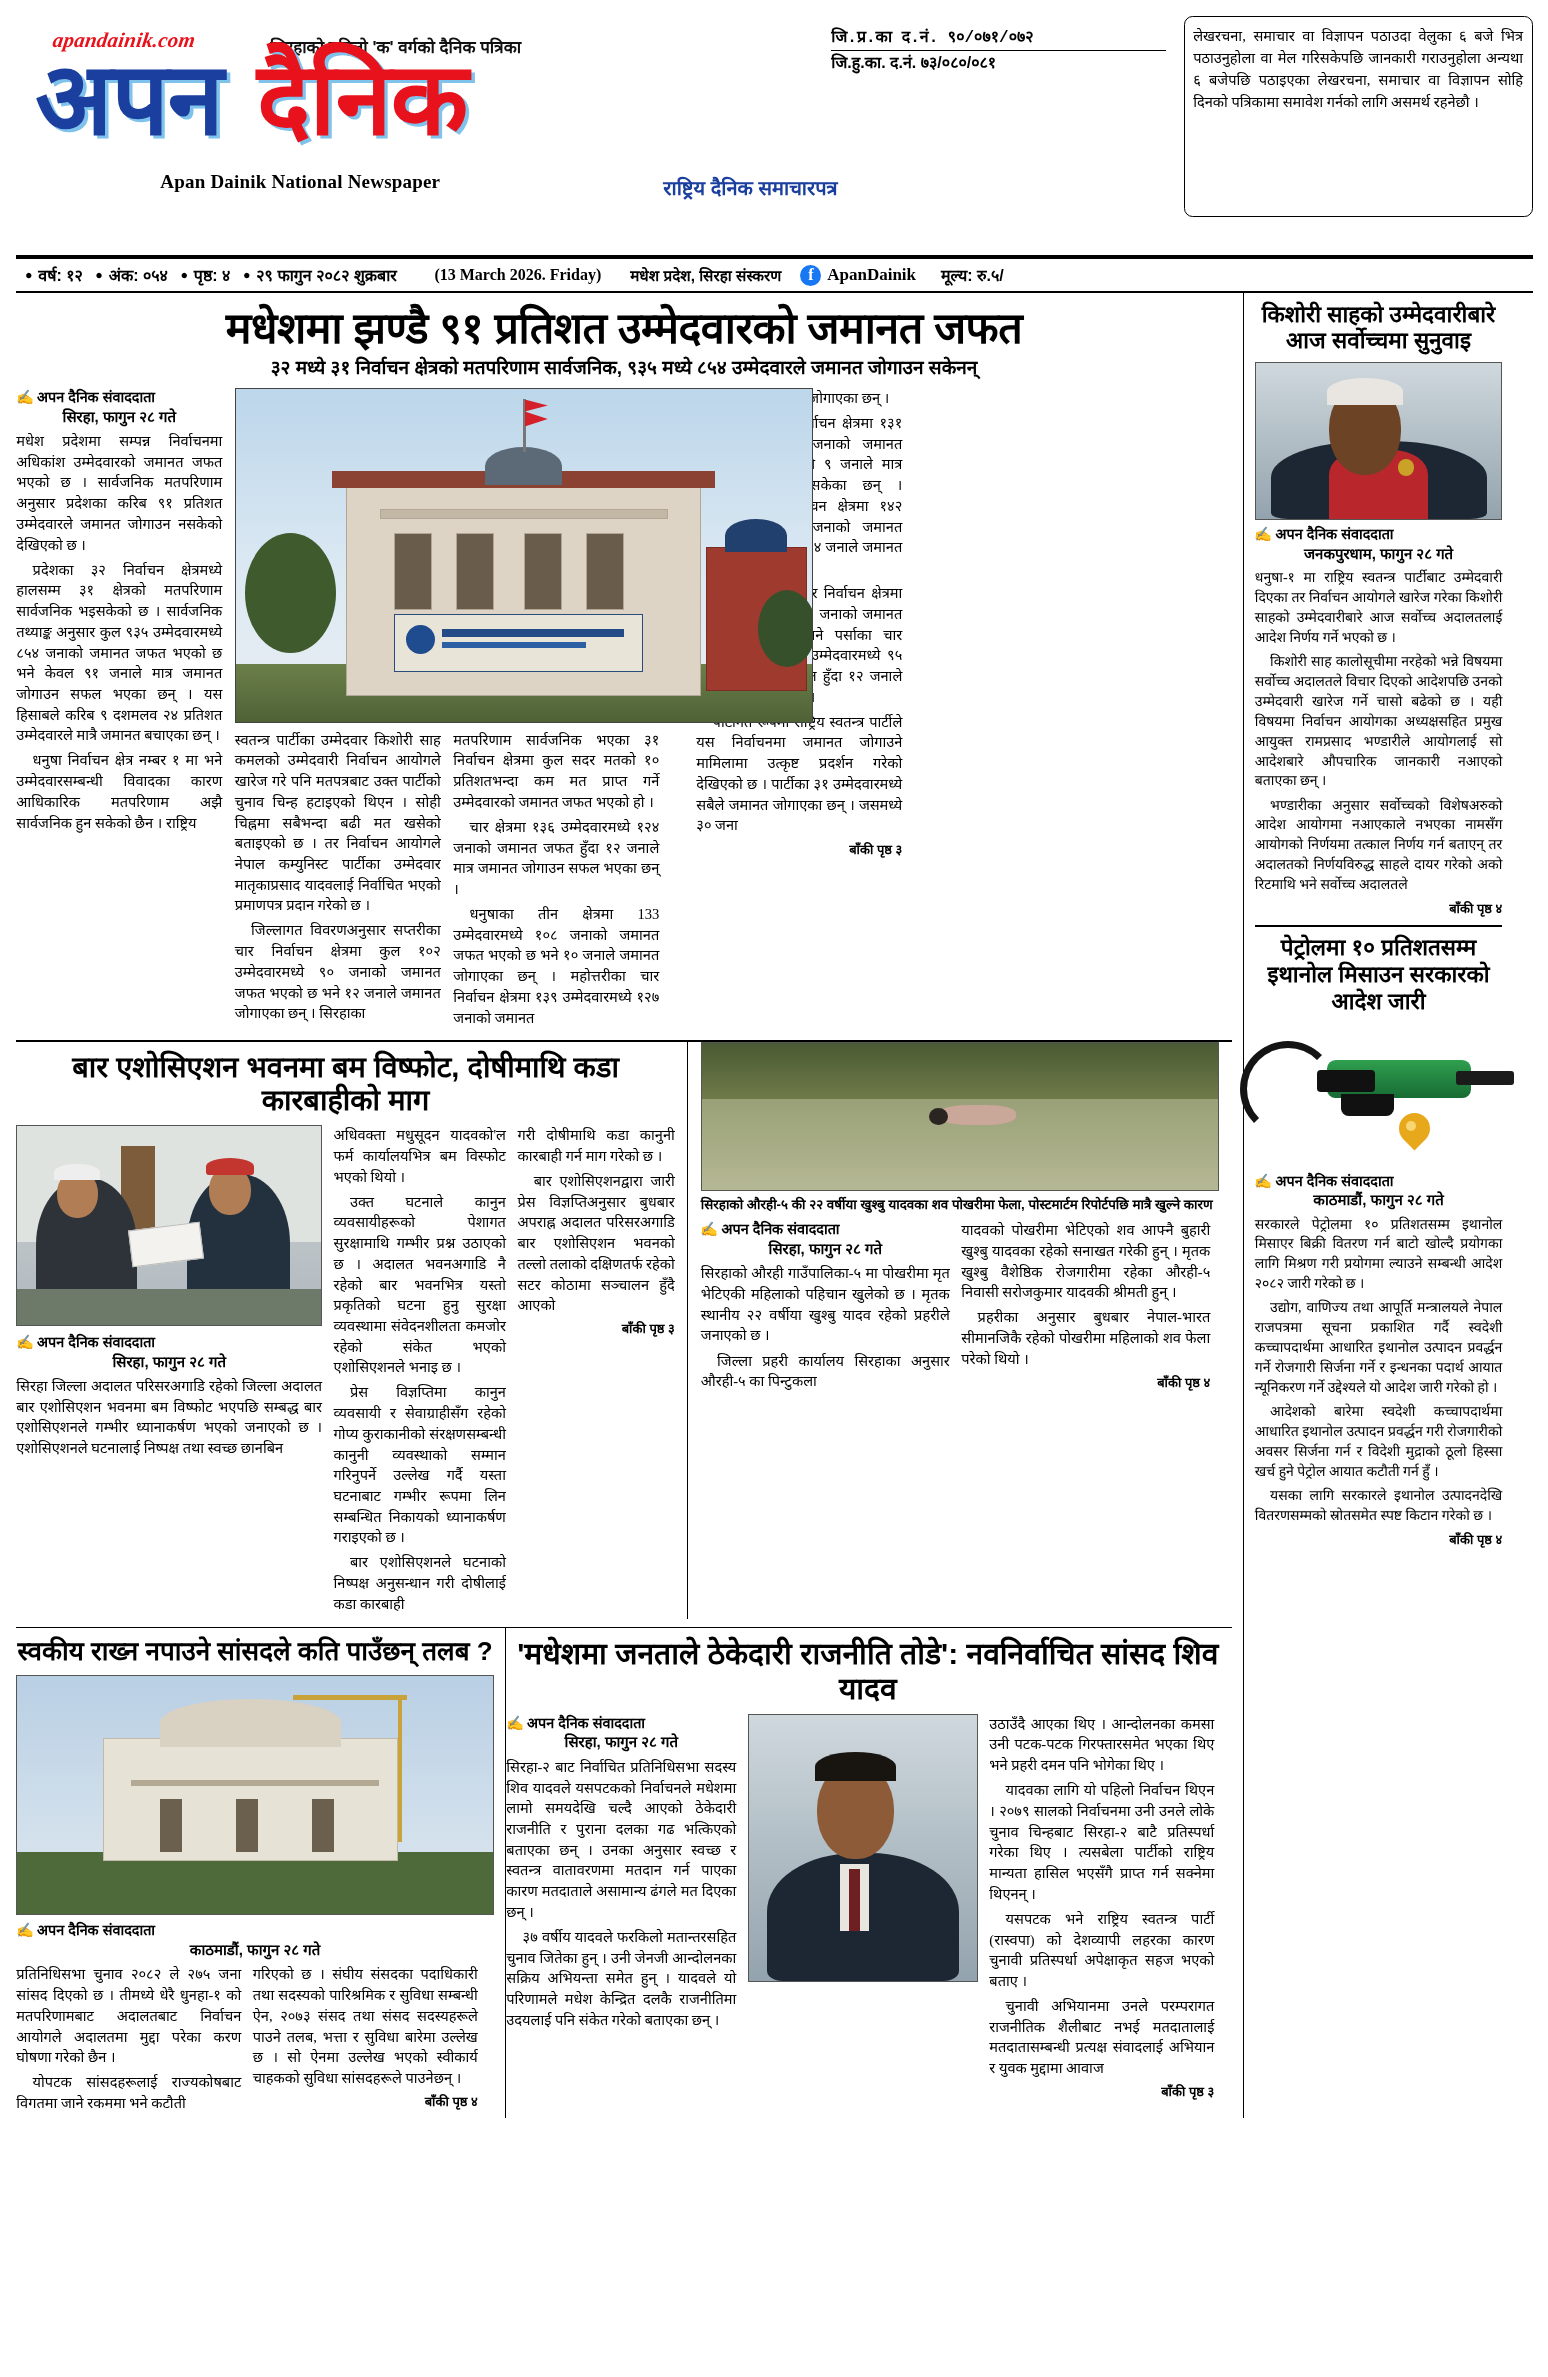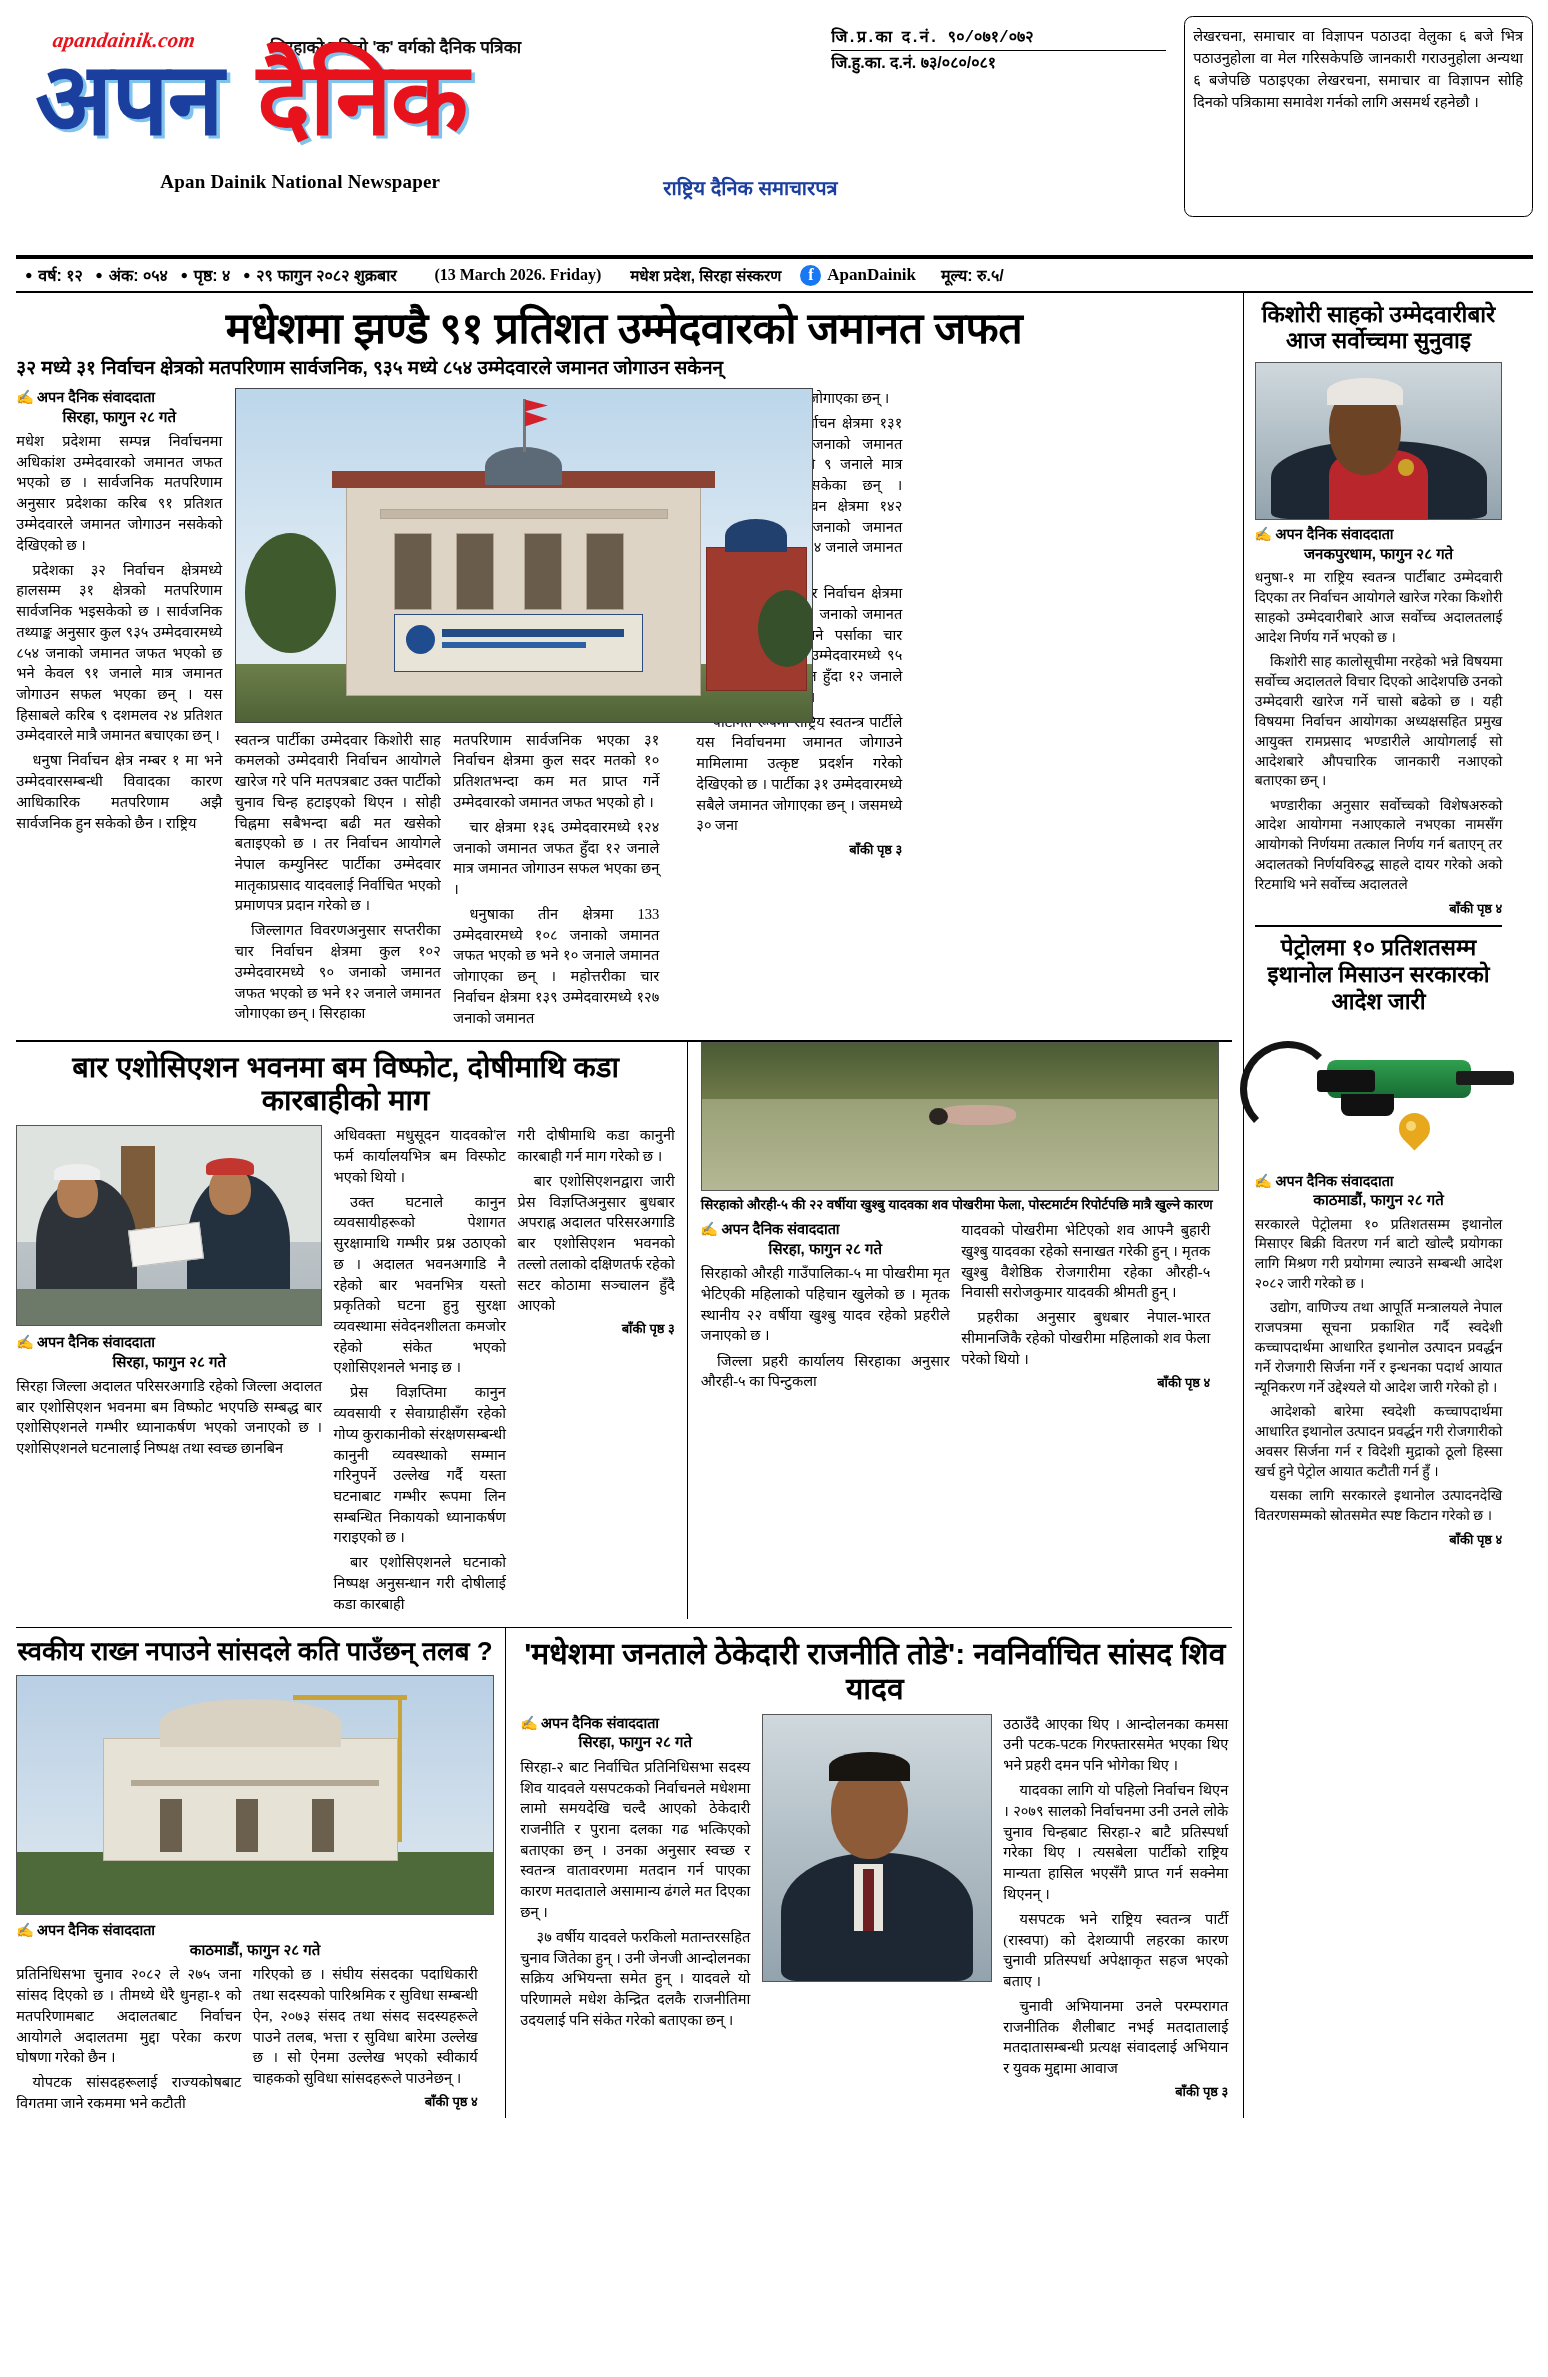--- a/index.html
+++ b/index.html
@@ -92,21 +92,21 @@
   .col-side { width: 259px; border-left: 1.9px solid #000; padding-left: 10.5px; }
 
   
   .lead-head {
     font-family: "Liberation Sans", sans-serif; font-weight: bold;
     font-size: 43px; text-align: center; line-height: 1.12; letter-spacing: -0.5px;
     margin: 10.5px 0 4.8px 0;
   }
   .lead-sub {
     font-family: "Liberation Sans", sans-serif; font-weight: bold;
-    font-size: 19px; text-align: left; line-height: 1.2; margin-bottom: 8.6px;
+    font-size: 19px; text-align: center; line-height: 1.2; margin-bottom: 8.6px;
   }
   .byline {
     font-family: "Liberation Sans", sans-serif; font-weight: bold; font-size: 14.4px;
     line-height: 1.3; margin-bottom: 4.8px;
   }
   .byline .pen { font-size: 14.4px; margin-right: 2.9px; }
   .byline .place { display: block; text-align: center; font-size: 15px; }
   .body-txt {
     font-size: 14.6px; line-height: 1.42; text-align: justify;
     font-family: "Liberation Serif", serif; text-indent: 0;
@@ -133,21 +133,21 @@
     font-family: "Liberation Sans", sans-serif; font-weight: bold;
     font-size: 29px; text-align: center; line-height: 1.15; margin: 8.6px 0 7.7px 0;
   }
   .sec-head.sm { font-size: 26px; }
 
   .photo-ph { border: 1px solid #555; overflow: hidden; position: relative; }
 
   
   .bot-row { display: flex; }
   .bot-a { width: 489px; padding-right: 11.5px; }
-  .bot-b { width: 724px; border-left: 1.9px solid #000; padding-left: 14px; }
+  .bot-b { width: 724px; border-left: 1.9px solid #000; padding-left: 0; }
 
   
   .side-head {
     font-family: "Liberation Sans", sans-serif; font-weight: bold;
     font-size: 22.5px; text-align: center; line-height: 1.18; margin: 8.6px 0 6.7px 0;
   }
   .side-photo { width: 100%; height: 158px; border: 1px solid #555; overflow: hidden; position: relative; }
   .side-body { font-size: 14px; line-height: 1.42; text-align: justify; }
   .side-body p { margin-bottom: 4.3px; text-indent: 15.3px; }
   .side-rule { height: 1.9px; background: #000; margin: 7.7px 0; }

